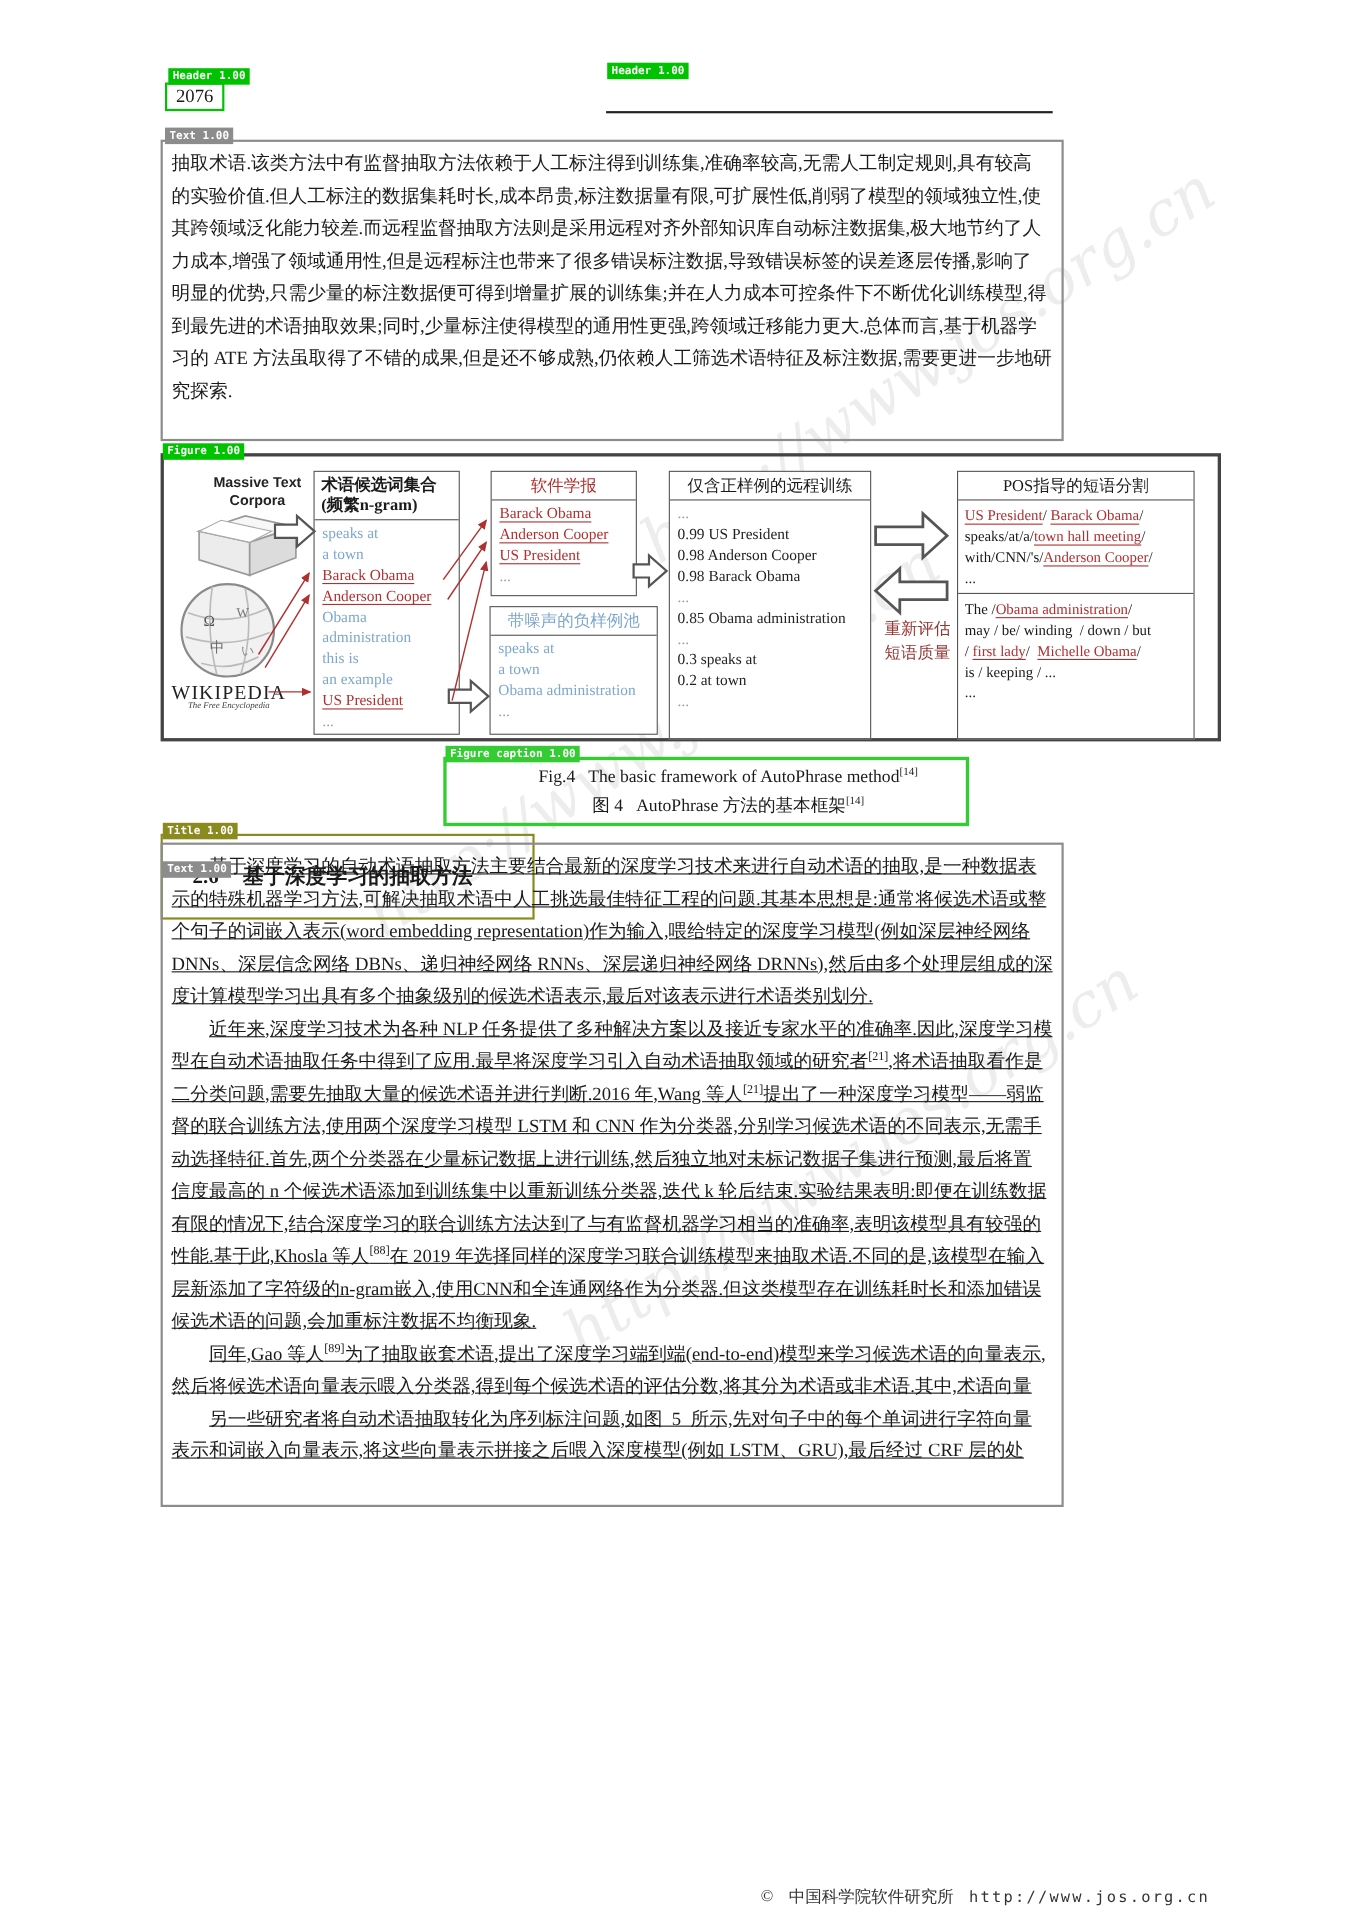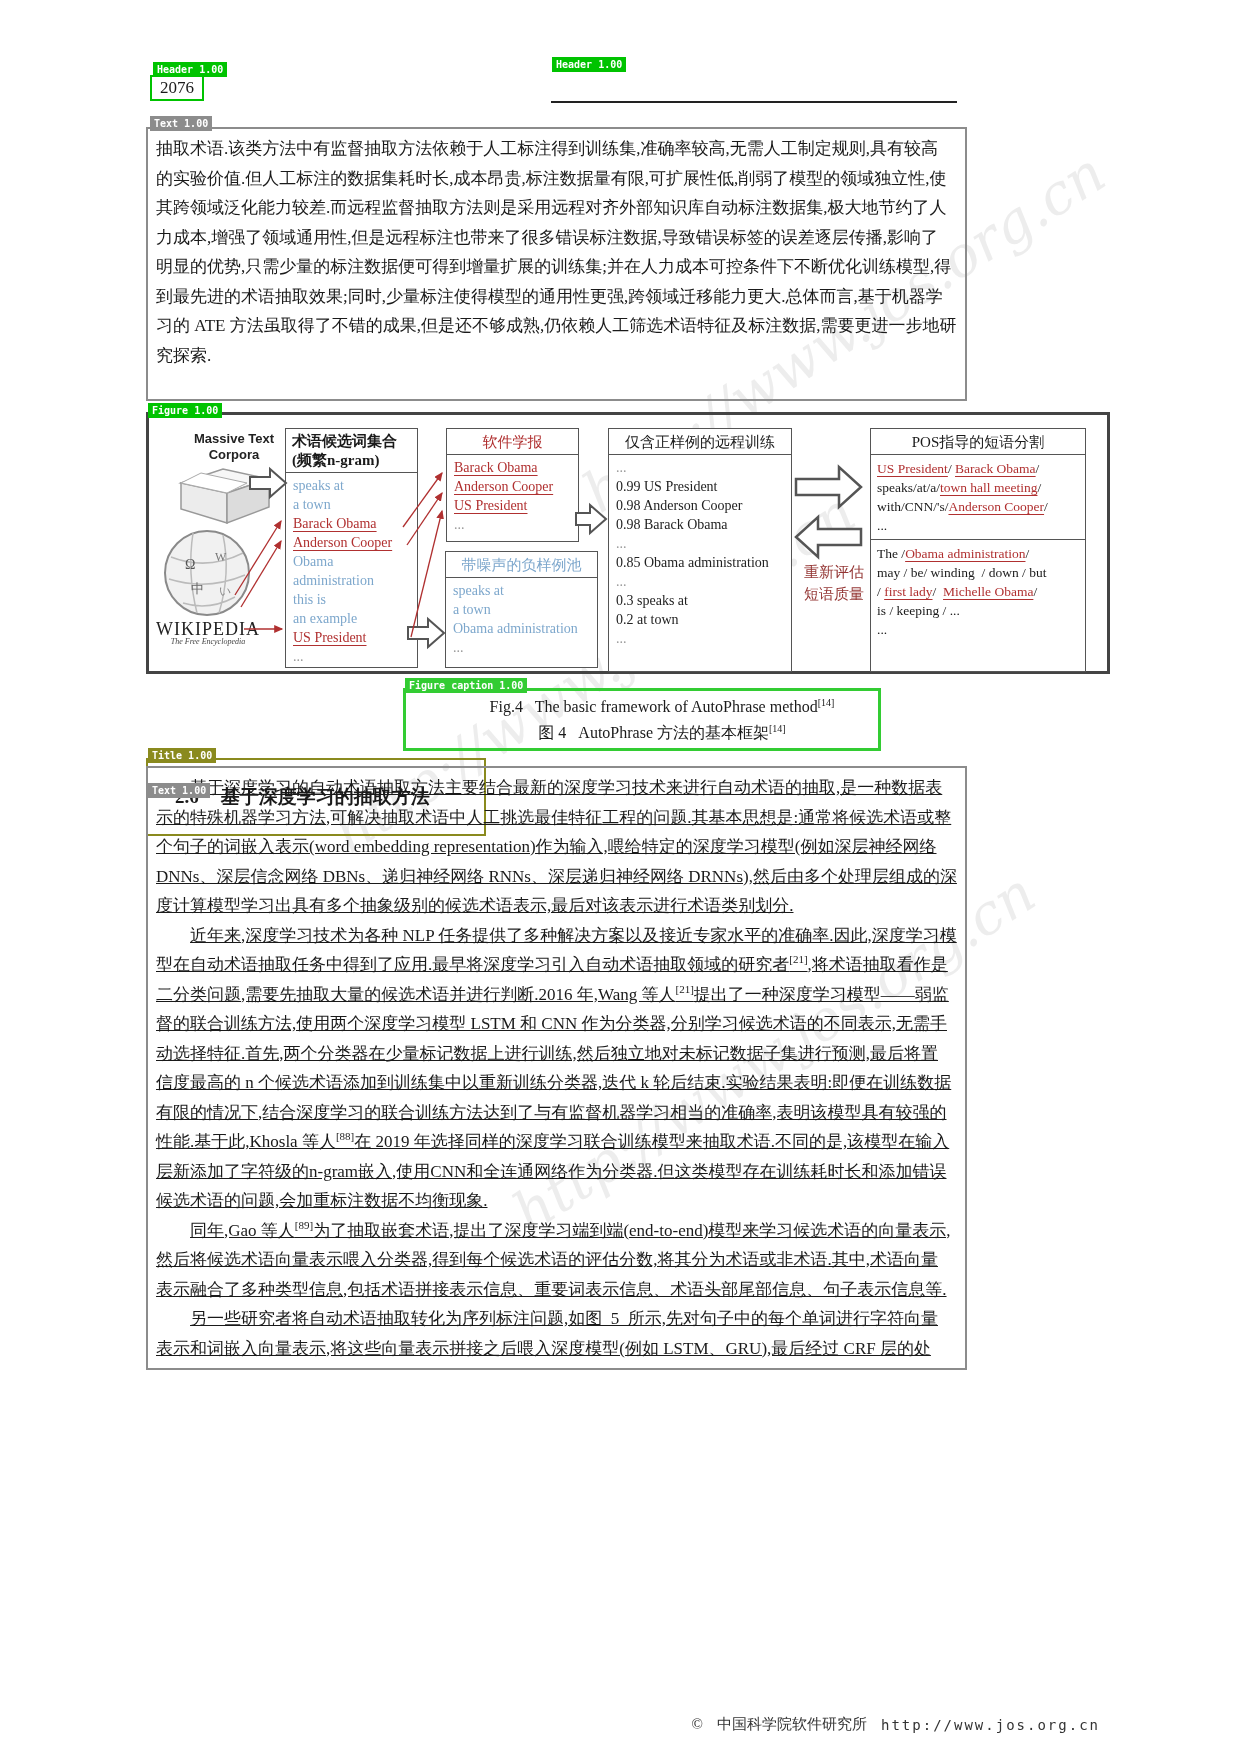--- a/index.html
+++ b/index.html
@@ -238,21 +238,20 @@
       <div class="tline">二分类问题,需要先抽取大量的候选术语并进行判断.2016 年,Wang 等人<sup>[21]</sup>提出了一种深度学习模型——弱监</div>
       <div class="tline">督的联合训练方法,使用两个深度学习模型 LSTM 和 CNN 作为分类器,分别学习候选术语的不同表示,无需手</div>
       <div class="tline">动选择特征.首先,两个分类器在少量标记数据上进行训练,然后独立地对未标记数据子集进行预测,最后将置</div>
       <div class="tline">信度最高的 n 个候选术语添加到训练集中以重新训练分类器,迭代 k 轮后结束.实验结果表明:即便在训练数据</div>
       <div class="tline">有限的情况下,结合深度学习的联合训练方法达到了与有监督机器学习相当的准确率,表明该模型具有较强的</div>
       <div class="tline">性能.基于此,Khosla 等人<sup>[88]</sup>在 2019 年选择同样的深度学习联合训练模型来抽取术语.不同的是,该模型在输入</div>
       <div class="tline">层新添加了字符级的n-gram嵌入,使用CNN和全连通网络作为分类器.但这类模型存在训练耗时长和添加错误</div>
       <div class="tline">候选术语的问题,会加重标注数据不均衡现象.</div>
       <div class="tline indent">同年,Gao 等人<sup>[89]</sup>为了抽取嵌套术语,提出了深度学习端到端(end-to-end)模型来学习候选术语的向量表示,</div>
       <div class="tline">然后将候选术语向量表示喂入分类器,得到每个候选术语的评估分数,将其分为术语或非术语.其中,术语向量</div>
-      <div class="tline">表示融合了多种类型信息,包括术语拼接表示信息、重要词表示信息、术语头部尾部信息、句子表示信息等.</div>
       <div class="tline indent">另一些研究者将自动术语抽取转化为序列标注问题,如图  5  所示,先对句子中的每个单词进行字符向量</div>
       <div class="tline">表示和词嵌入向量表示,将这些向量表示拼接之后喂入深度模型(例如 LSTM、GRU),最后经过 CRF 层的处</div>
     </div>
 
   <div class="footer">
     <span class="cc">©</span>
     <span class="cz">中国科学院软件研究所</span>
     <span class="fu">http://www.jos.org.cn</span>
   </div>
 

